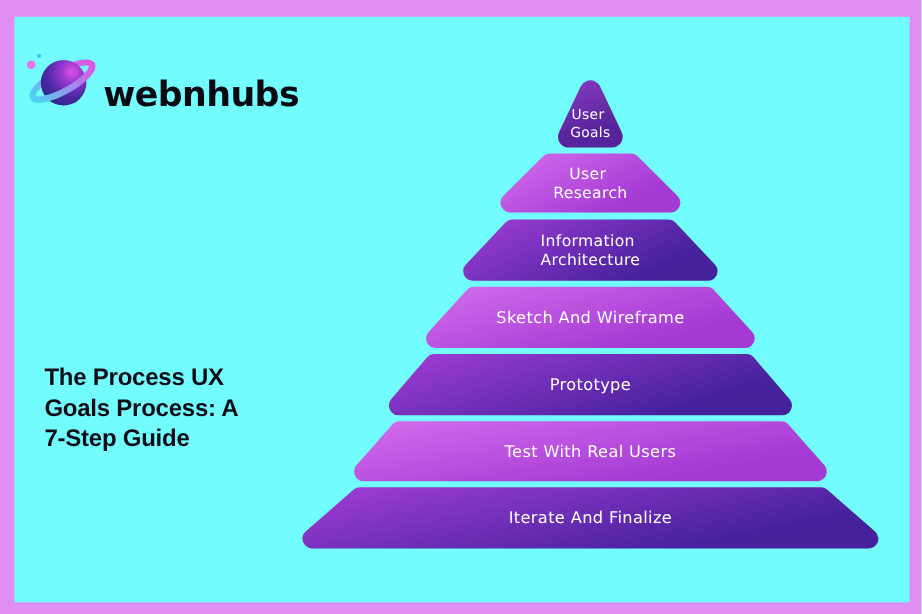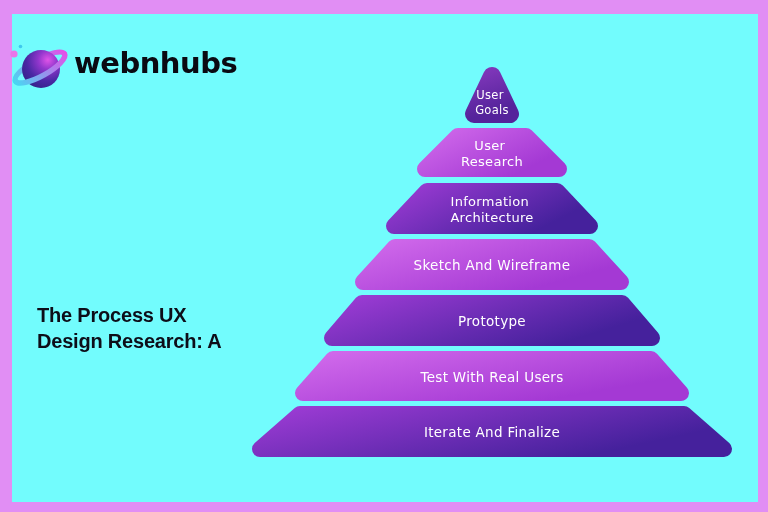--- a/index.html
+++ b/index.html
@@ -1,21 +1,21 @@
 <!DOCTYPE html>
 <html><head>
 <meta charset="utf-8">
 <style>
   html,body{margin:0;padding:0;}
   body{width:768px;height:512px;overflow:hidden;font-family:"Liberation Sans",sans-serif;}
   .frame{position:relative;width:768px;height:512px;background:#E18EF4;}
   .canvas{position:absolute;left:12px;top:14px;right:10px;bottom:10px;background:#72FCFD;}
 
   
-  .logo{position:absolute;left:6px;top:34px;display:flex;align-items:center;}
+  .logo{position:absolute;left:18px;top:34px;display:flex;align-items:flex-end;}
   .logo-icon{width:64px;height:64px;flex:0 0 auto;}
   .logo-text{font-family:"DejaVu Sans",sans-serif;font-weight:800;font-size:29px;
              color:#0A0A12;letter-spacing:-0.5px;margin-left:4px;transform:translateY(-3px);}
 
   
   .headline{position:absolute;left:37px;top:303px;width:240px;
             font-size:20px;line-height:25.5px;font-weight:700;color:#0D0D18;letter-spacing:-0.2px;}
 
   
   .pyramid-svg{position:absolute;left:0;top:0;width:768px;height:512px;}
@@ -53,21 +53,22 @@
       <circle cx="35" cy="35" r="19" fill="url(#sphereGrad)"></circle>
       <g transform="translate(34,33.5) rotate(-29)">
         <path d="M-28,0 A28,8.5 0 0 0 28,0" fill="none" stroke="url(#ringGrad)" stroke-width="5.5" stroke-linecap="round"></path>
       </g>
     </svg>
     <span class="logo-text">webnhubs</span>
   </div>
 
   <div class="headline">
     <div>The Process UX</div>
-    <div>Design Research: A</div>
+    <div>Goals Process: A</div>
+    <div>7-Step Guide</div>
   </div>
 
   <svg class="pyramid-svg" viewBox="0 0 768 512">
     <defs>
       <linearGradient id="gApex" x1="0" y1="0" x2="0.3" y2="1">
         <stop offset="0%" stop-color="#7D36B8"></stop>
         <stop offset="100%" stop-color="#55239B"></stop>
       </linearGradient>
       <linearGradient id="gDark" x1="0" y1="0" x2="1" y2="0.35">
         <stop offset="0%" stop-color="#9B3BD3"></stop>

